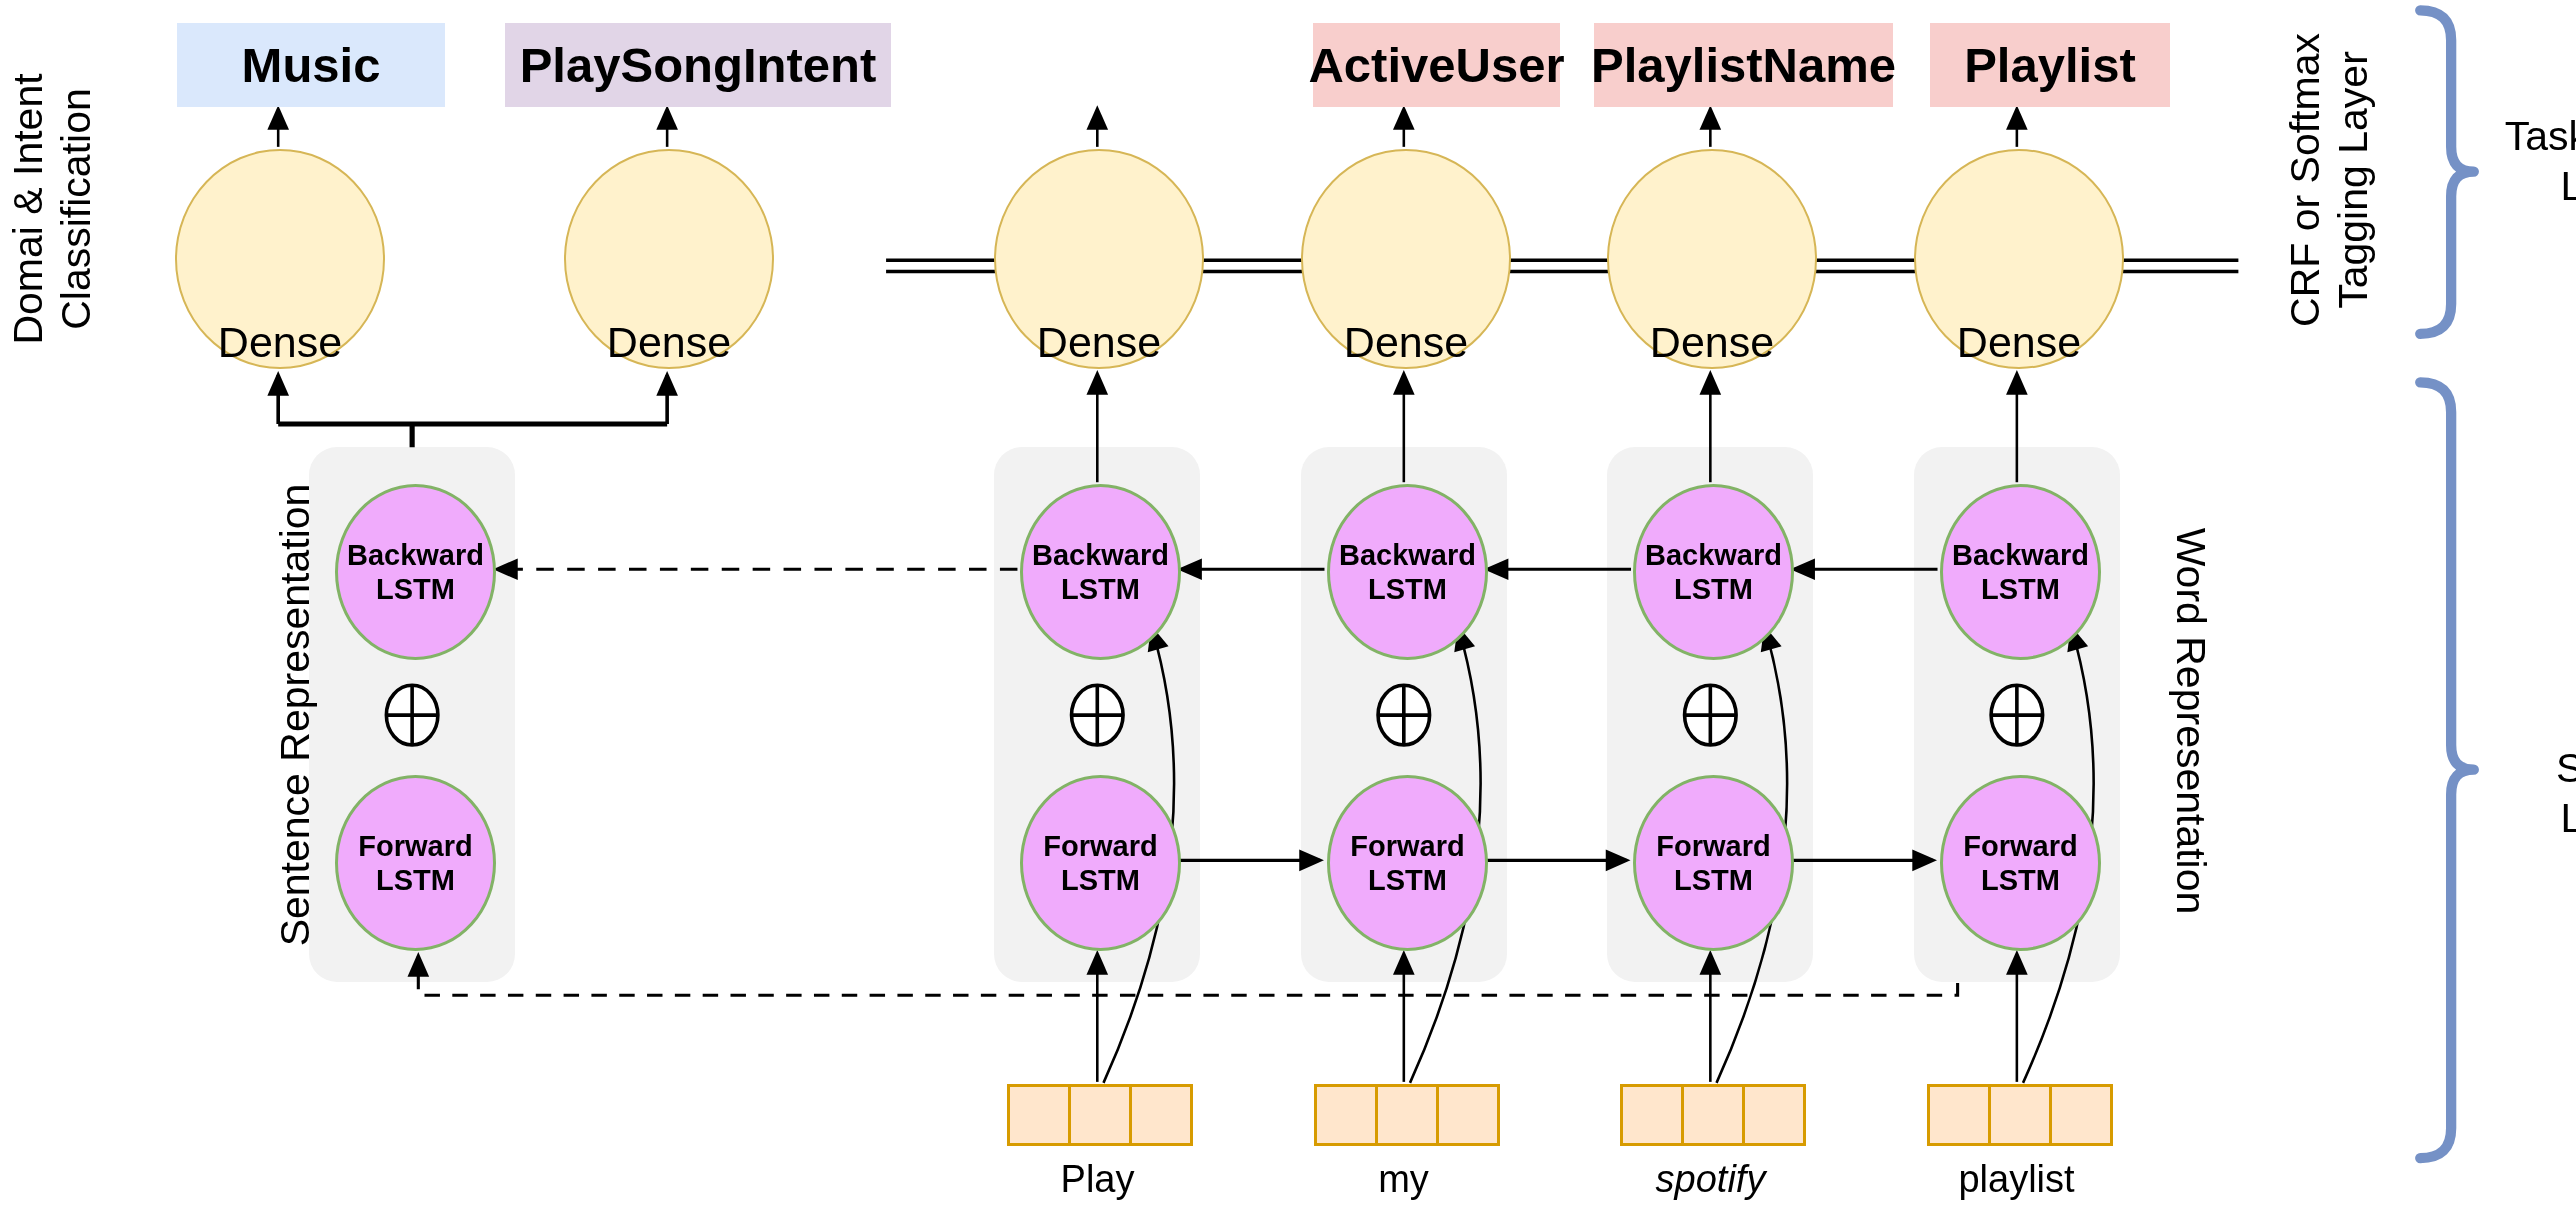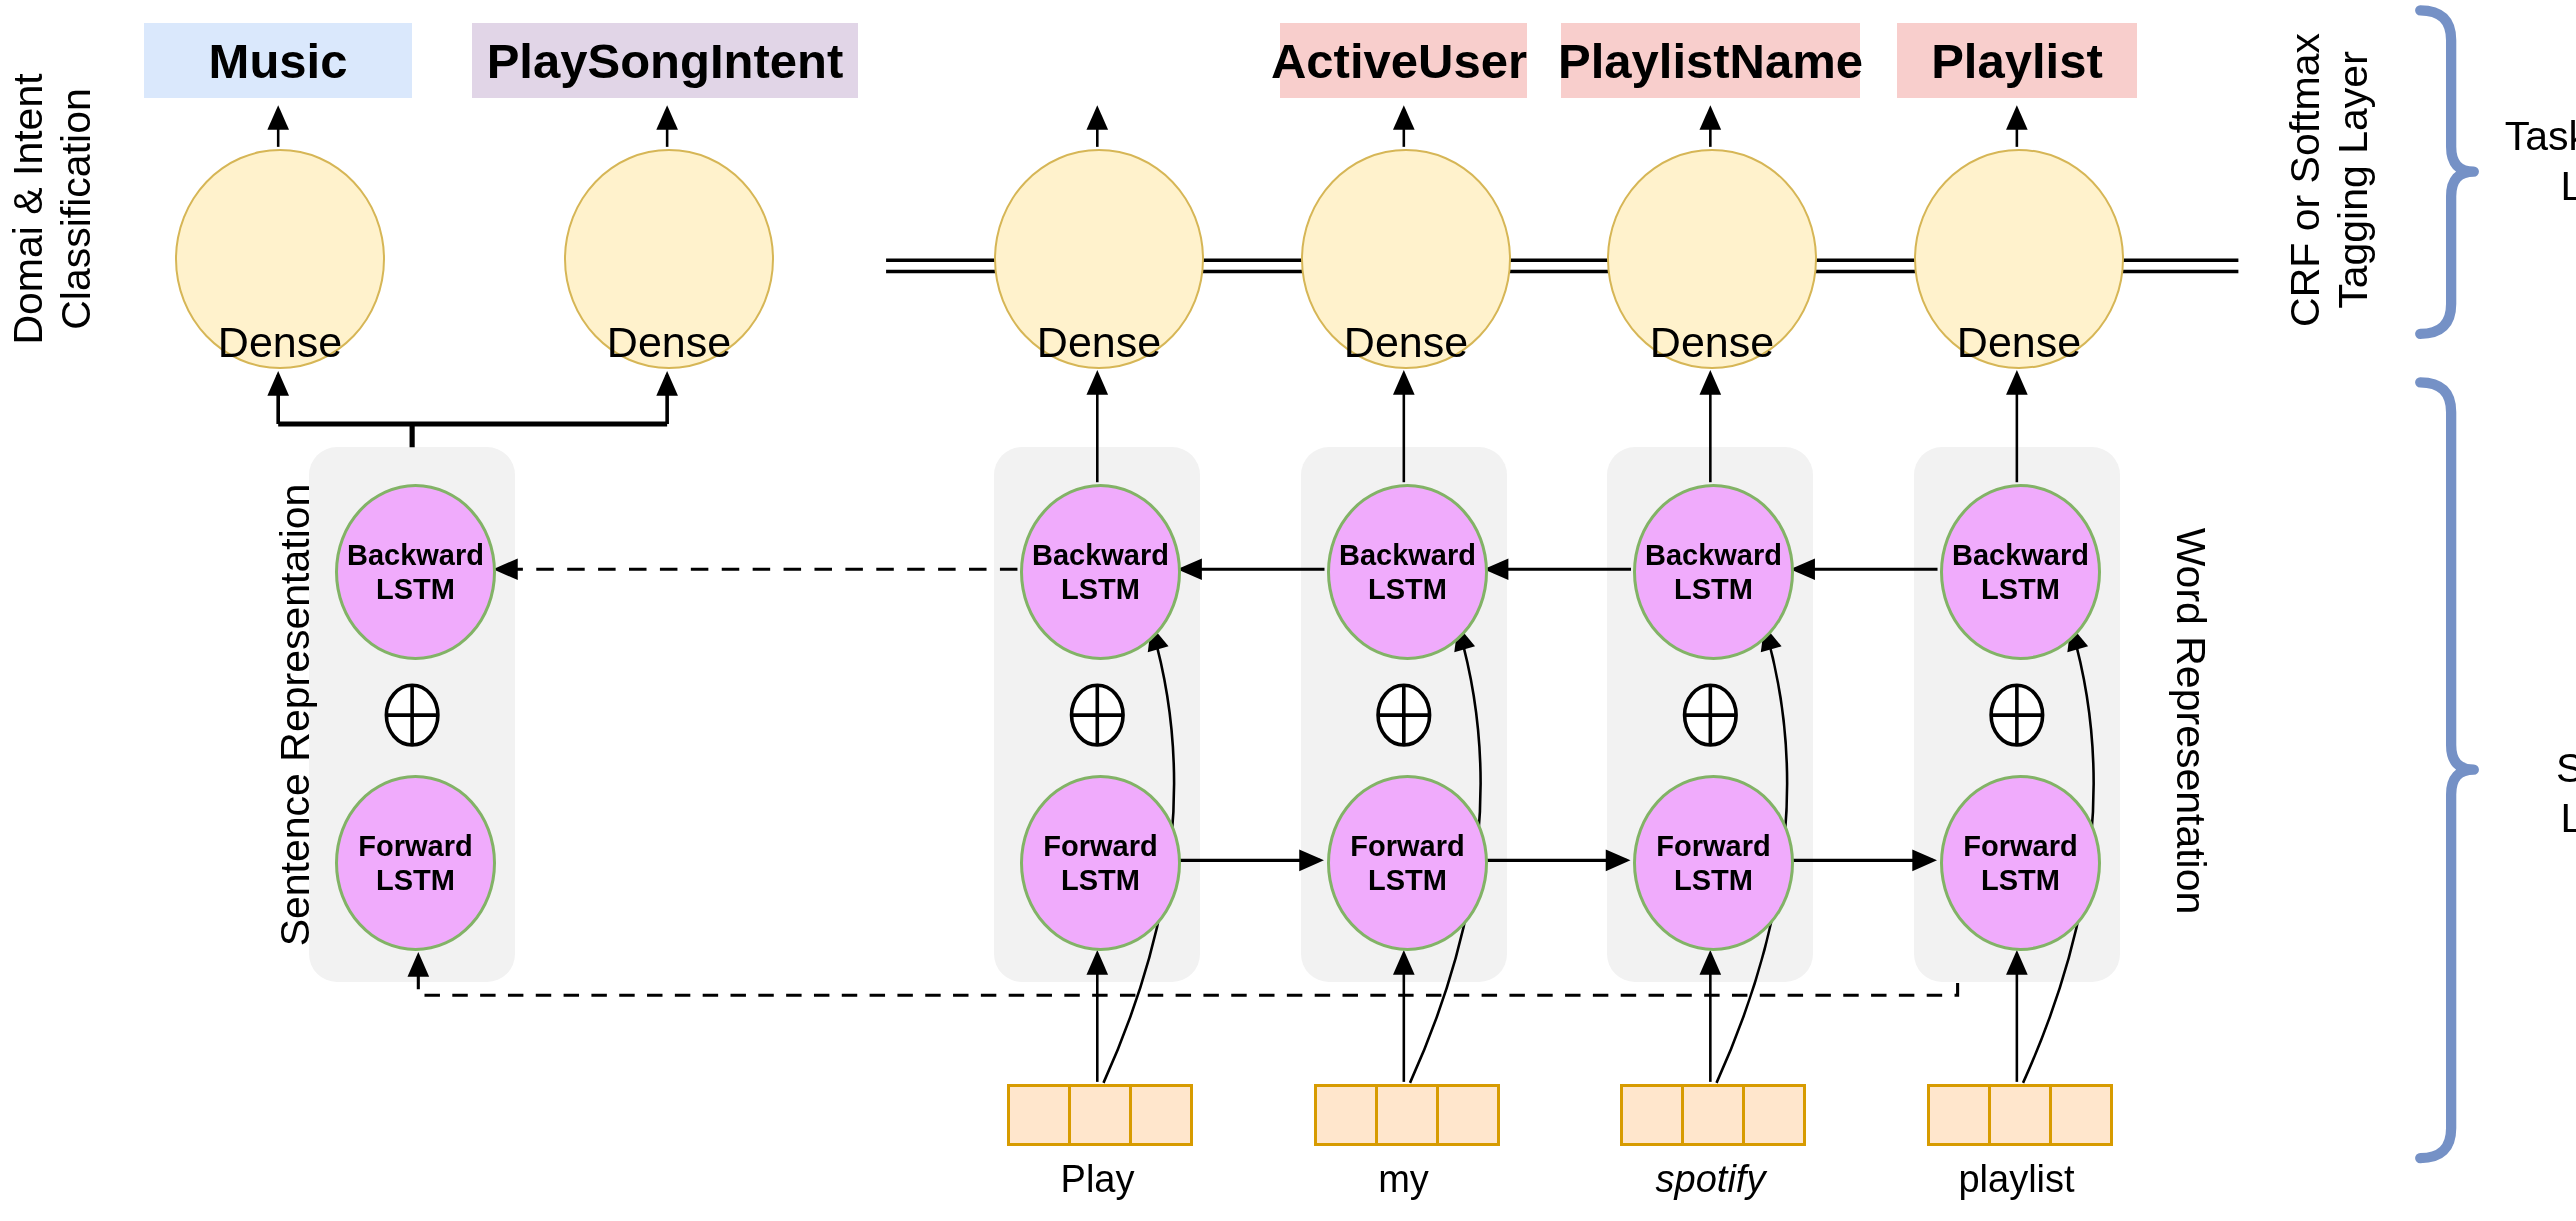--- a/index.html
+++ b/index.html
@@ -7,22 +7,22 @@
           font-family:"Liberation Sans", sans-serif;color:#000;}
   
   .col{position:absolute;width:206px;top:447px;height:535px;border-radius:28px;background:#f2f2f2;z-index:1;}
   
   .wires{position:absolute;left:0;top:0;z-index:2;}
   
   .node{position:absolute;display:flex;align-items:center;justify-content:center;text-align:center;z-index:3;}
   .dense{width:206px;height:216px;border-radius:50%;background:#fff2cc;border:2.6px solid #d6b656;font-size:43px;align-items:flex-end;}
   .lstm{width:155px;height:170px;border-radius:50%;background:#f0abfc;border:3.1px solid #82b366;
         font-size:29px;line-height:34px;flex-direction:column;font-weight:bold;}
-  .tagbox{position:absolute;top:23px;height:75px;display:flex;align-items:center;justify-content:center;
-          font-weight:bold;font-size:49px;z-index:3;}
+  .tagbox{position:absolute;top:23px;height:84px;display:flex;align-items:center;justify-content:center;
+          font-weight:bold;font-size:49px;z-index:3;margin-left:33px;}
   .t-domain{background:#dae8fc;}
   .t-intent{background:#e1d5e7;}
   .t-slot{background:#f8cecc;}
   
   .emb{position:absolute;top:1084px;width:180px;height:56px;background:#ffe6cc;border:3.6px solid #d79b00;
        display:flex;z-index:3;}
   .emb .cell{flex:1;border-right:3.1px solid #d79b00;}
   .emb .cell:last-child{border-right:none;}
   .word{position:absolute;top:1158px;width:185px;text-align:center;font-size:38px;z-index:3;}
   
@@ -132,21 +132,21 @@
       <path d="M4698,742 Q4758,742 4758,800 L4758,1446 Q4758,1494 4802,1494 Q4758,1494 4758,1542 L4758,2190 Q4758,2248 4698,2248"></path>
     </g>
   </svg>
 
   <div class="tagbox t-domain" style="left:144px;width:268px;">
       <span>Music</span>
     </div>
   <div class="tagbox t-intent" style="left:472px;width:386px;text-align:center;">
       <span>PlaySongIntent</span>
     </div>
-  <div class="tagbox t-slot" style="left:1280px;width:247px;justify-content:flex-end;">
+  <div class="tagbox t-slot" style="left:1280px;width:247px;">
       <span>ActiveUser</span>
     </div>
   <div class="tagbox t-slot" style="left:1561px;width:299px;">
       <span>PlaylistName</span>
     </div>
   <div class="tagbox t-slot" style="left:1897px;width:240px;">
       <span>Playlist</span>
     </div>
 
   <div class="node dense" style="left:175px;top:149px;">

